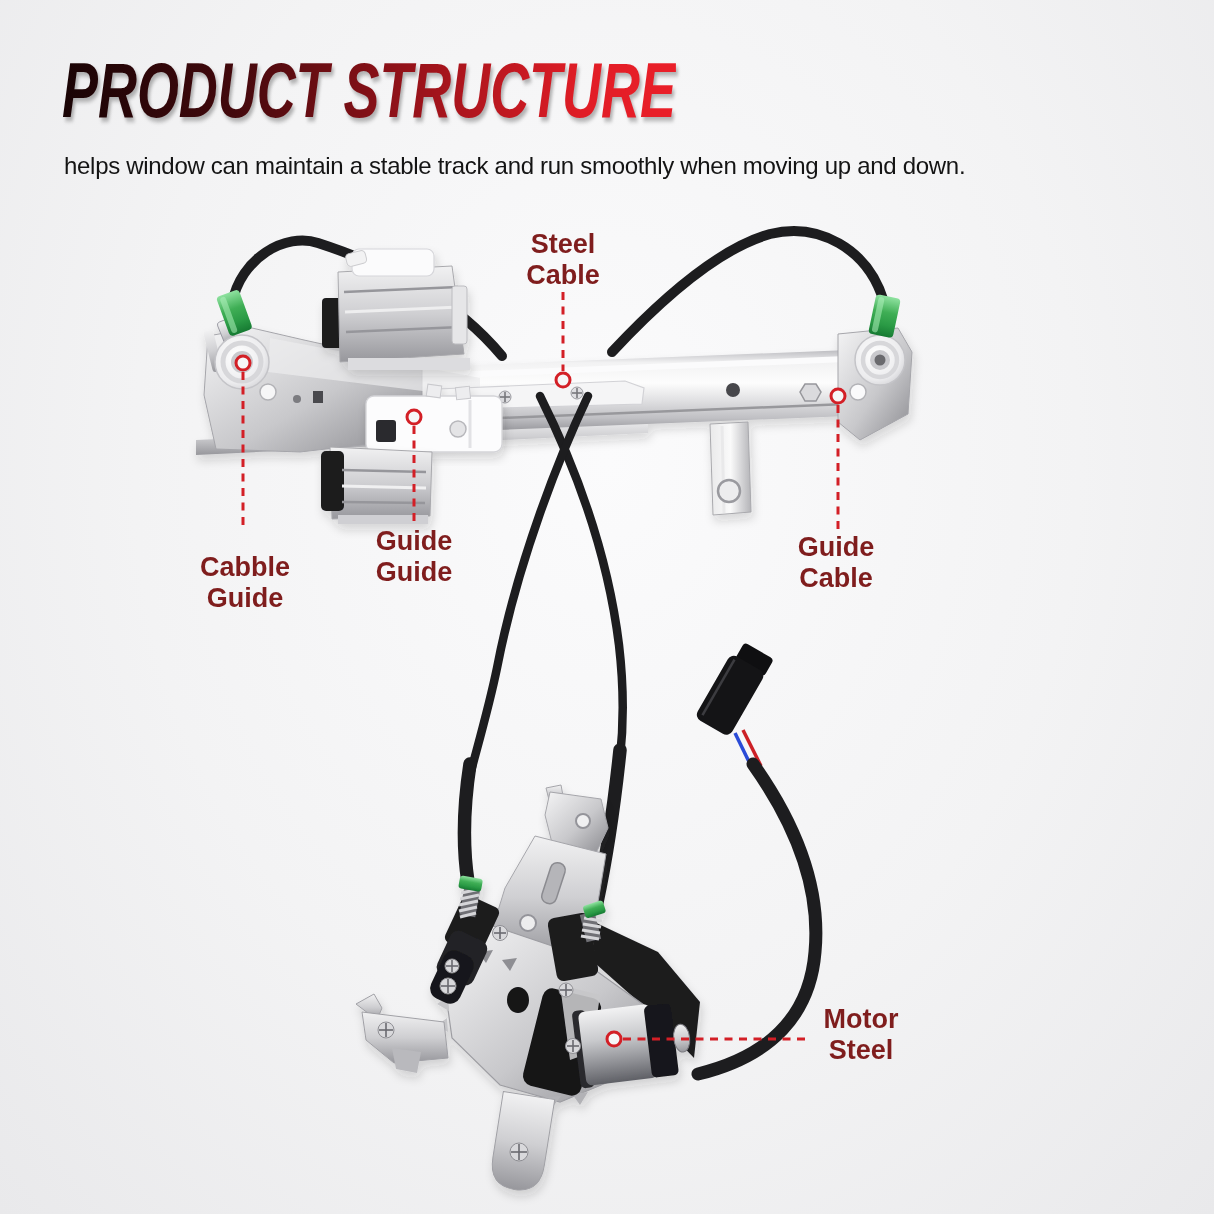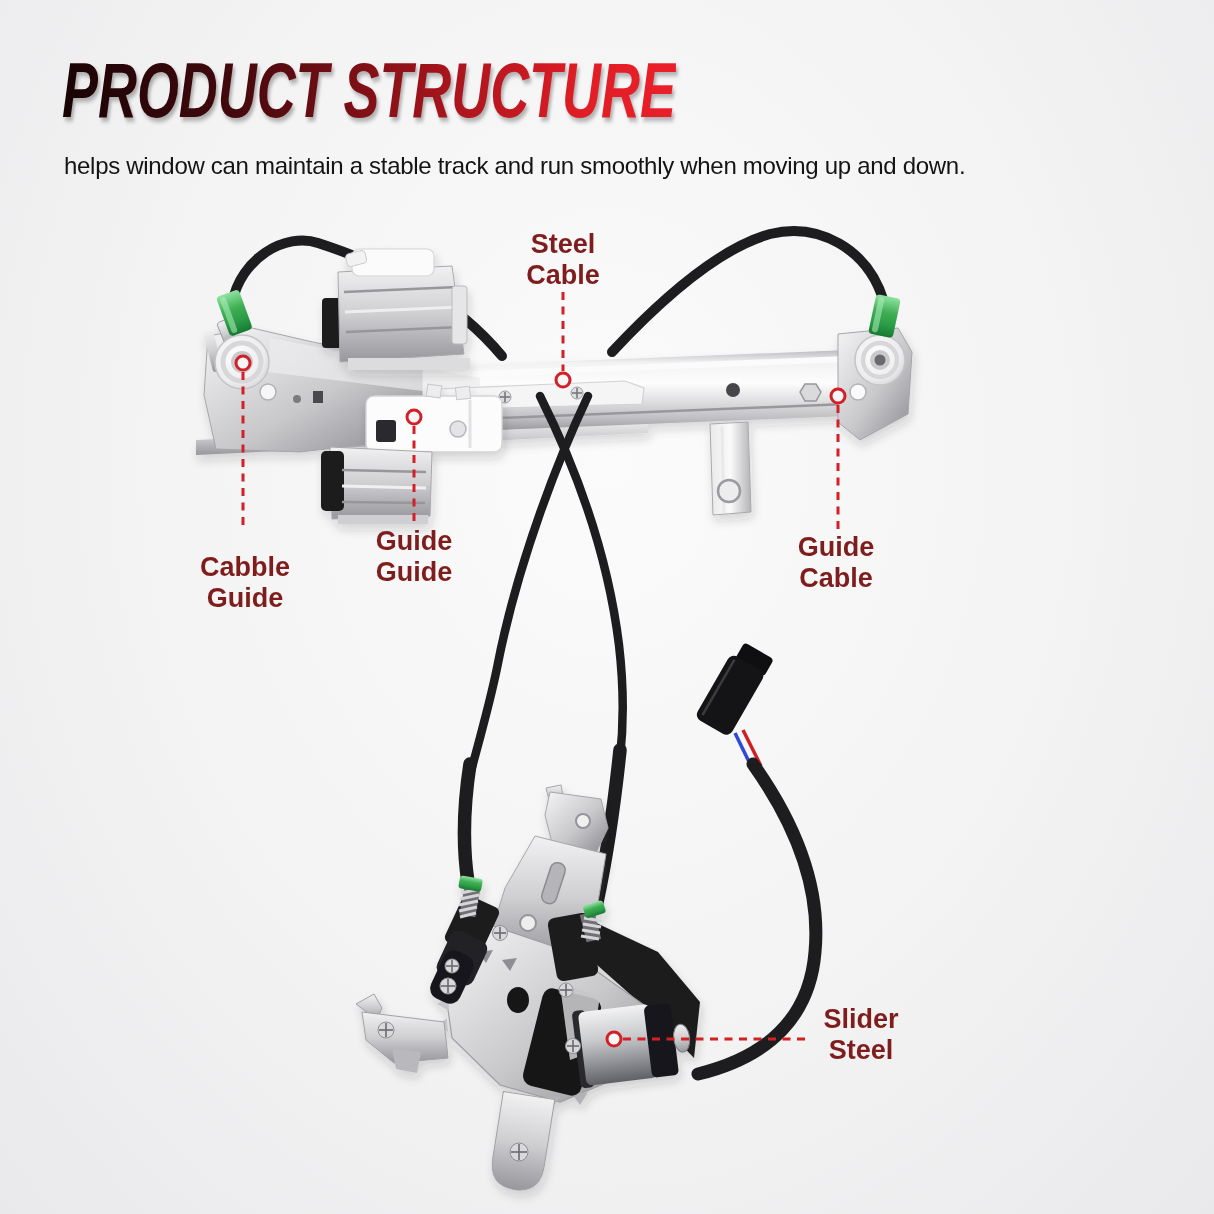--- a/index.html
+++ b/index.html
@@ -336,15 +336,15 @@
   <span>Guide</span>
   <span>Guide</span>
 </div>
 
 <div class="callout" style="left:836px;top:532px;">
   <span>Guide</span>
   <span>Cable</span>
 </div>
 
 <div class="callout" style="left:861px;top:1004px;">
-  <span>Slider</span>
+  <span>Motor</span>
   <span>Steel</span>
 </div>
 
 </body></html>

